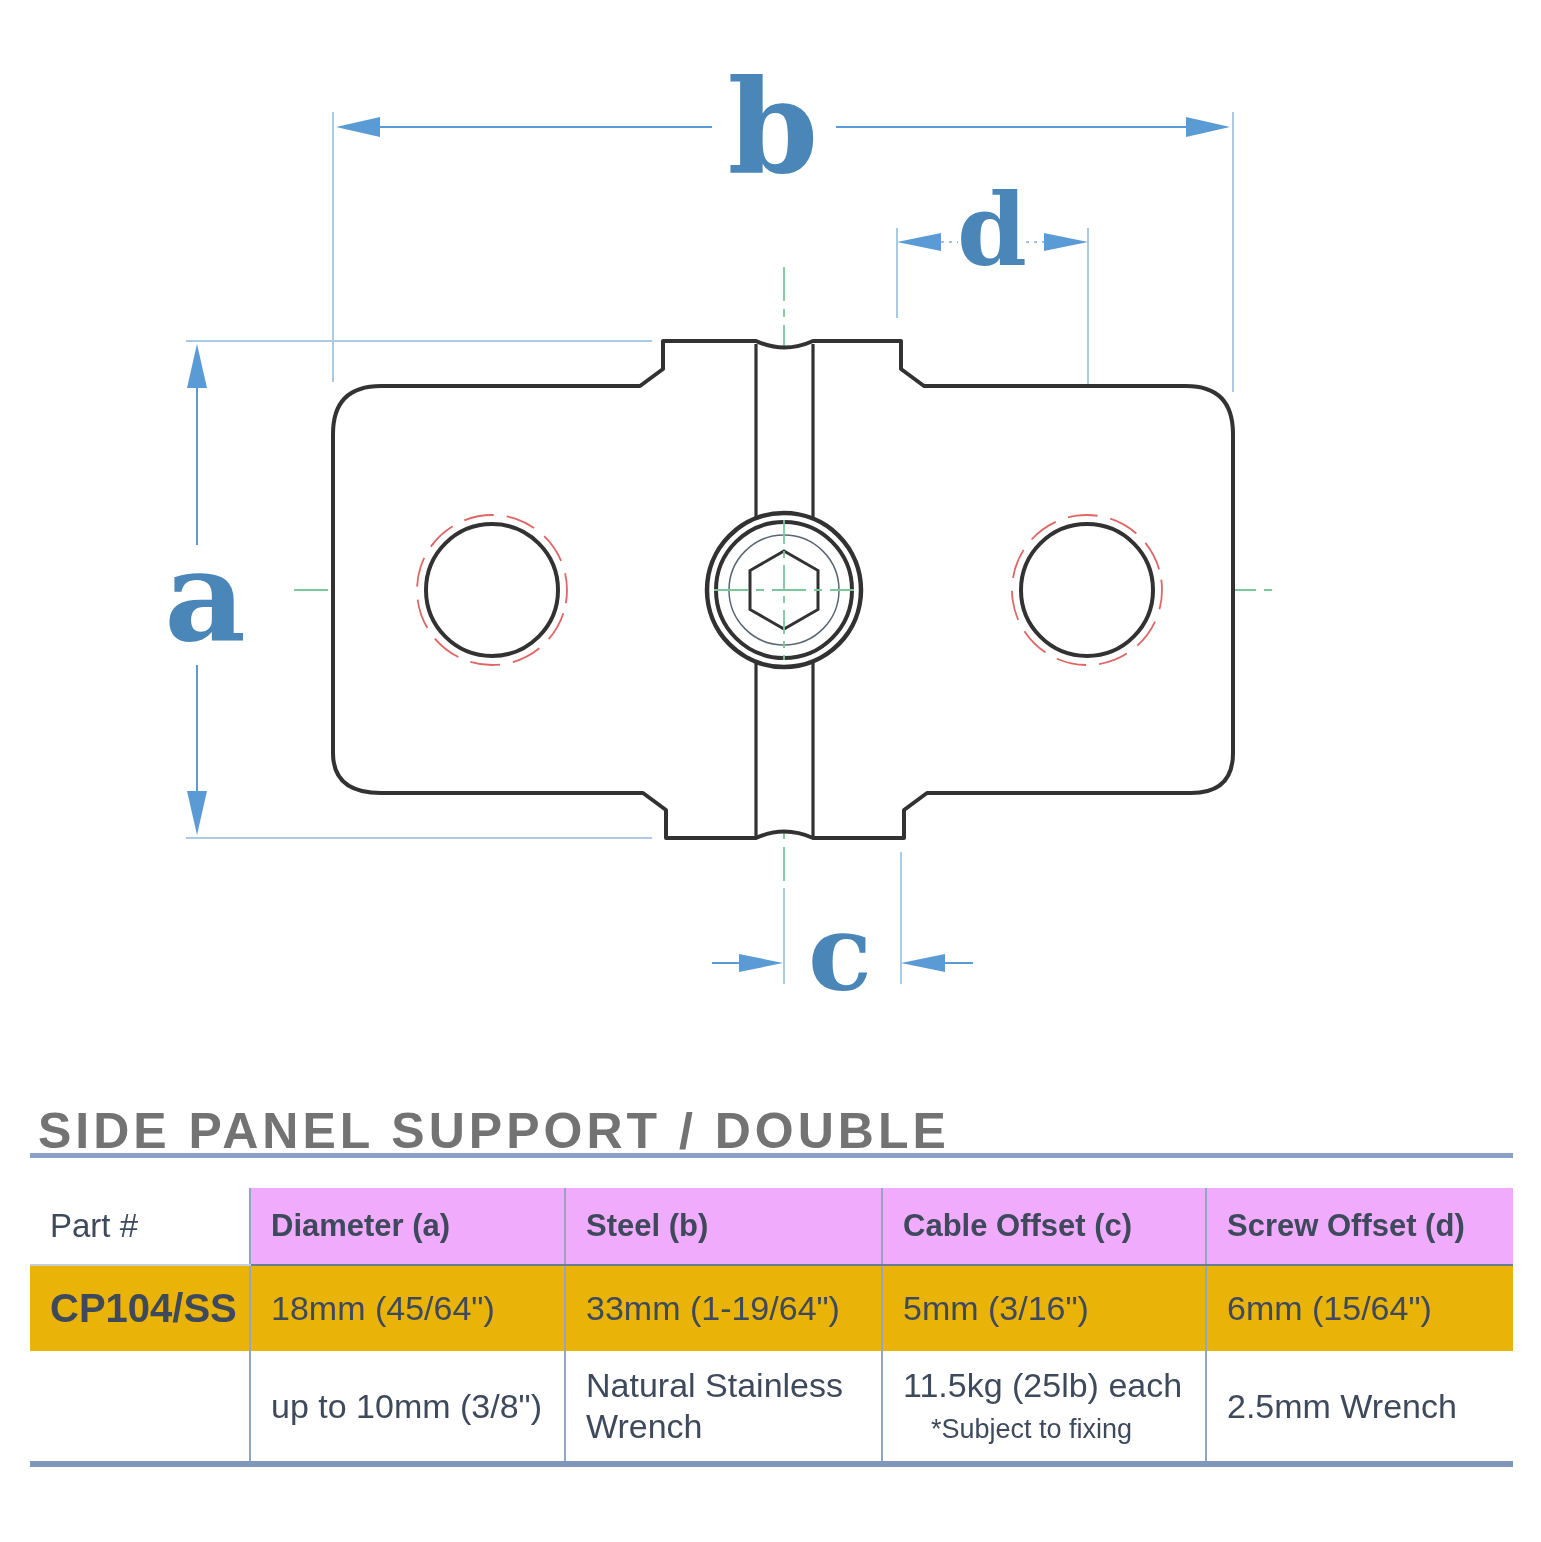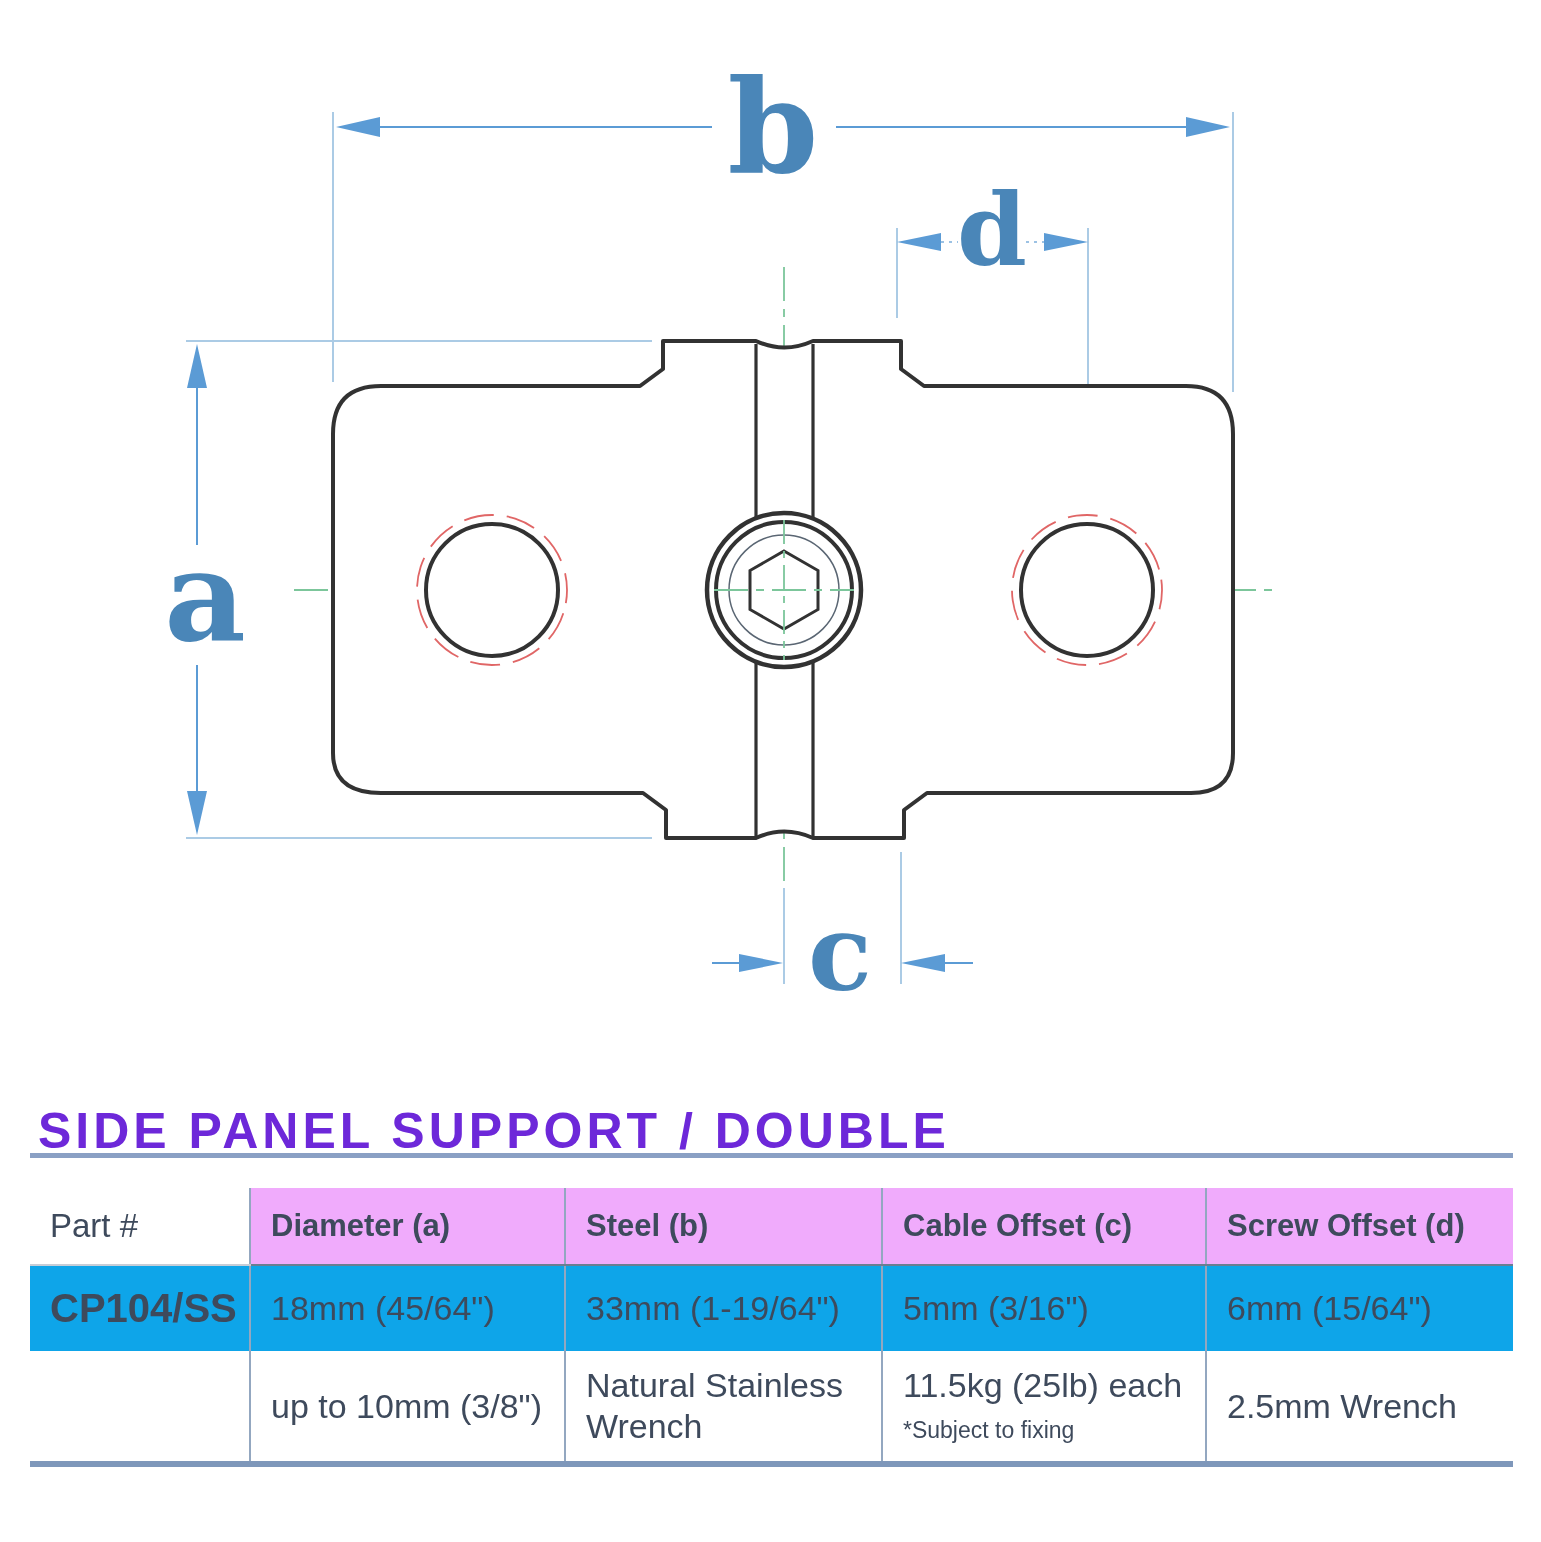--- a/index.html
+++ b/index.html
@@ -1,39 +1,39 @@
 <!DOCTYPE html>
 <html><head>
 <meta charset="utf-8">
 <style>
   html,body{margin:0;padding:0;background:#ffffff;}
   .page{position:relative;width:1541px;height:1542px;background:#ffffff;overflow:hidden;
         font-family:"Liberation Sans",sans-serif;}
   .drawing{position:absolute;left:0;top:0;}
   .dim-letter{font-family:"DejaVu Serif",serif;font-weight:bold;fill:#4a86b8;}
   .title{position:absolute;left:38px;top:1102px;font-size:50px;font-weight:bold;
-         letter-spacing:4px;color:#6d28d9;white-space:nowrap;}
+         letter-spacing:4px;color:#737373;white-space:nowrap;}
   .rule{position:absolute;left:30px;top:1153px;width:1483px;height:5px;background:#8aa0c4;}
   table.spec{position:absolute;left:30px;top:1188px;width:1483px;border-collapse:collapse;
              table-layout:fixed;color:#3e4a5c;}
   table.spec td{padding:0 10px 0 20px;vertical-align:middle;overflow:hidden;}
   td.c0{padding-left:12px;}
   .rowA td{height:76px;font-size:31px;font-weight:bold;background:#f0abfc;
            border-bottom:2px solid #6b7d93;}
   .rowA td.c0{background:#ffffff;font-weight:normal;font-size:33px;
               border-bottom:2px solid #c6cdd7;}
-  .rowB td{height:85px;font-size:34px;background:#0ea5e9;}
+  .rowB td{height:85px;font-size:34px;background:#eab308;}
   .rowB td.c0{font-size:40px;font-weight:bold;}
   .rowC td{height:66px;font-size:31px;font-weight:bold;background:#c2cad3;
            border-top:5px solid #7e97ba;border-bottom:2px solid #6b7d93;}
   .rowC td.c0{background:#ffffff;border-top:none;border-bottom:none;}
   .rowD td{height:110px;font-size:34px;background:#ffffff;vertical-align:top;
            padding-top:16px;border-bottom:6px solid #7e97ba;line-height:1.2;}
   .vb{border-left:2px solid #93a7c0;}
-  .note{font-size:23px;font-weight:normal;}
+  .note{font-size:27px;font-weight:normal;margin-left:28px;}
 </style>
 </head>
 <body>
 
 <div class="page">
 
   <svg class="drawing" width="1541" height="1060" viewBox="0 0 1541 1060">
 
     <g stroke="#abcbe5" stroke-width="2">
       <line x1="333" y1="112" x2="333" y2="382"></line>

